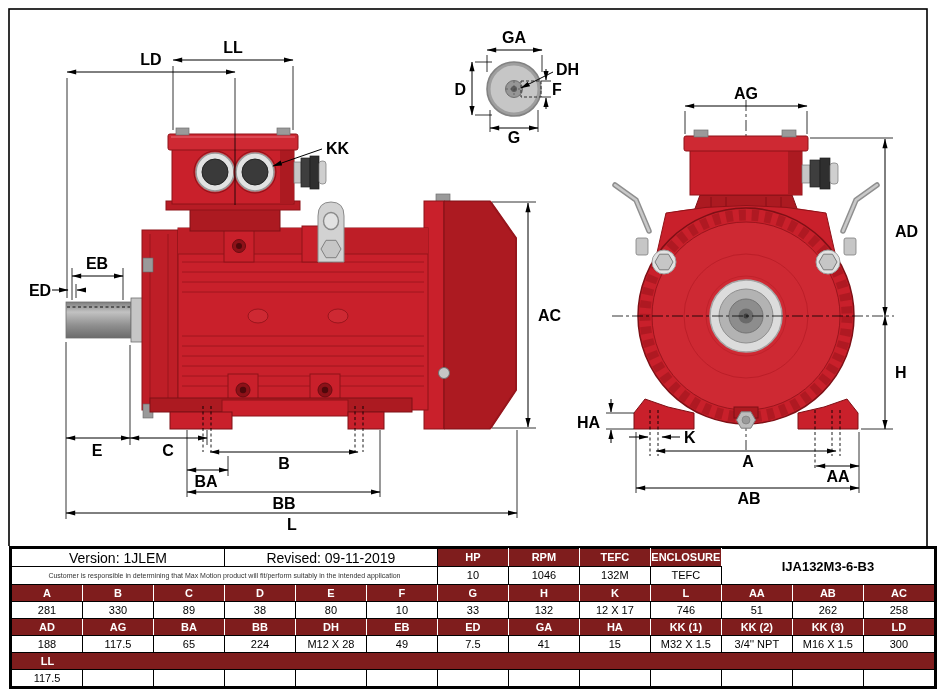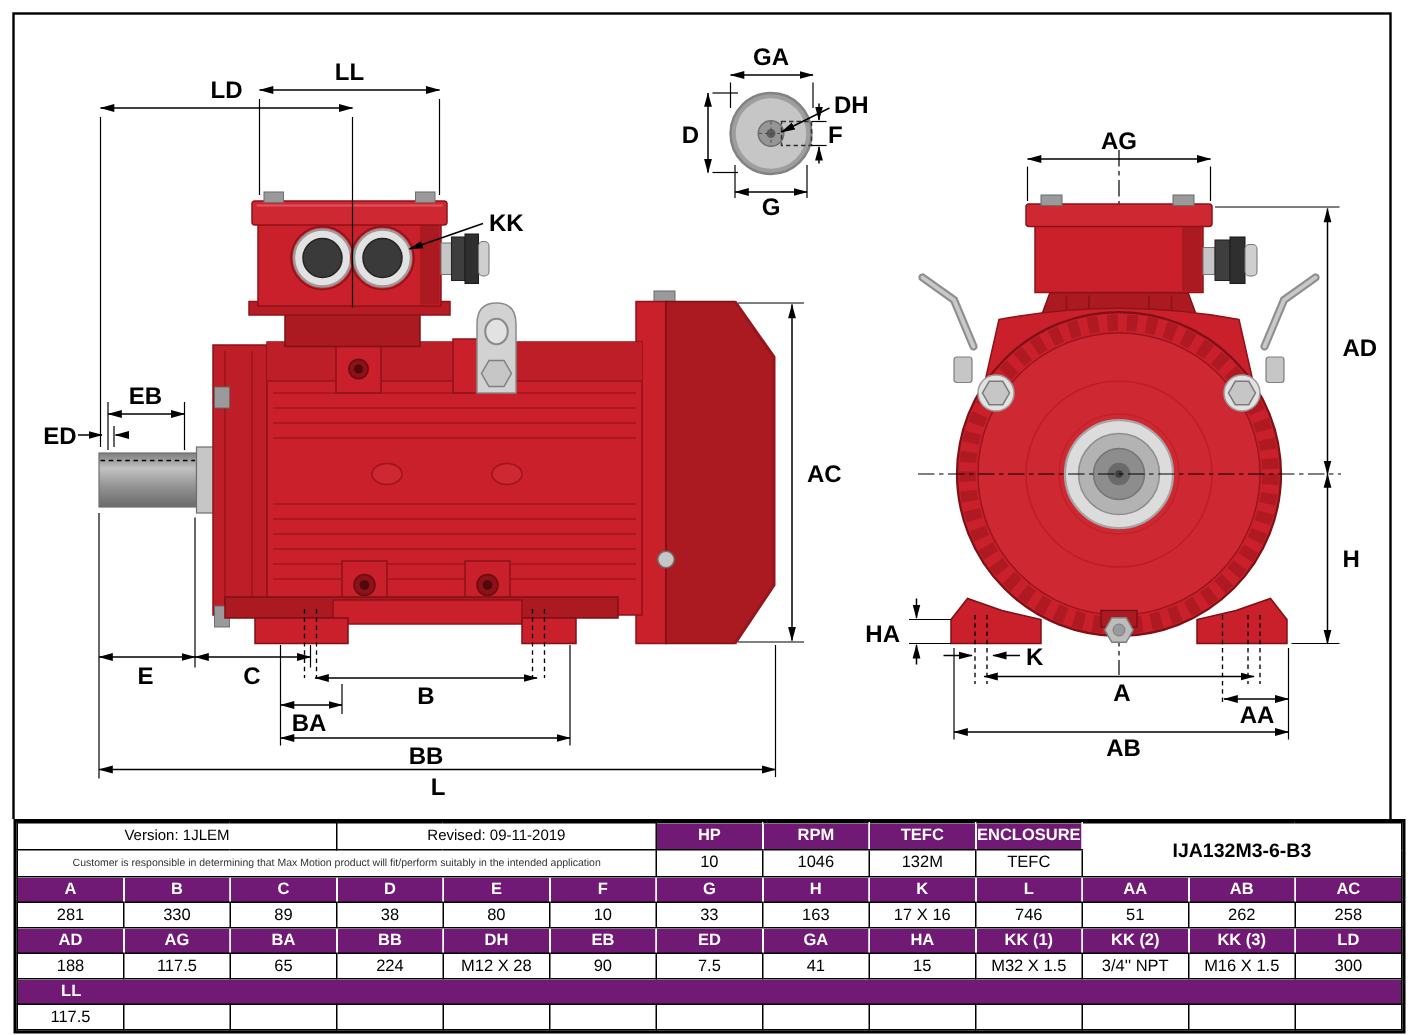--- a/index.html
+++ b/index.html
@@ -21,24 +21,24 @@
   .ctr{stroke:#000;stroke-width:.8;fill:none;stroke-dasharray:11 3 3 3;}
   .fin{stroke:#9A151D;stroke-width:1;opacity:.85;}
   .lbl{font:bold 16px "Liberation Sans",sans-serif;fill:#000;}
 
   
   .twrap{position:absolute;left:9px;top:546px;width:924px;border:2px solid #000;background:#fff;}
   table{border-collapse:collapse;table-layout:fixed;width:100%;}
   td{border:1.5px solid #000;text-align:center;vertical-align:middle;padding:0;
      font-size:11px;color:#000;height:16px;line-height:1;overflow:hidden;white-space:nowrap;}
   tr.top td{height:17px;}
-  td.k{background:#701a75;color:#fff;font-weight:bold;border-left-color:#fff;border-right-color:#fff;}
+  td.k{background:#7f1d1d;color:#fff;font-weight:bold;border-left-color:#fff;border-right-color:#fff;}
   td.k:first-child{border-left-color:#000;}
   td.k:last-child{border-right-color:#000;}
-  td.meta{font-size:10px;}
+  td.meta{font-size:14px;}
   td.model{font-weight:bold;font-size:13px;}
   td.disc{font-size:7px;color:#333;}
   .llbox{width:7.6923%;text-align:center;font-weight:bold;color:#fff;font-size:11px;}
 </style>
 </head>
 <body>
 
 <div class="page">
 
 <svg width="943" height="546" viewBox="0 0 943 546">
@@ -404,22 +404,22 @@
             <td class="k">AC</td>
           </tr>
           <tr>
             <td>281</td>
             <td>330</td>
             <td>89</td>
             <td>38</td>
             <td>80</td>
             <td>10</td>
             <td>33</td>
-            <td>163</td>
-            <td>17 X 16</td>
+            <td>132</td>
+            <td>12 X 17</td>
             <td>746</td>
             <td>51</td>
             <td>262</td>
             <td>258</td>
           </tr>
           <tr>
             <td class="k">AD</td>
             <td class="k">AG</td>
             <td class="k">BA</td>
             <td class="k">BB</td>
@@ -432,21 +432,21 @@
             <td class="k">KK (2)</td>
             <td class="k">KK (3)</td>
             <td class="k">LD</td>
           </tr>
           <tr>
             <td>188</td>
             <td>117.5</td>
             <td>65</td>
             <td>224</td>
             <td>M12 X 28</td>
-            <td>90</td>
+            <td>49</td>
             <td>7.5</td>
             <td>41</td>
             <td>15</td>
             <td>M32 X 1.5</td>
             <td>3/4'' NPT</td>
             <td>M16 X 1.5</td>
             <td>300</td>
           </tr>
           <tr>
             <td colspan="13" class="k">

